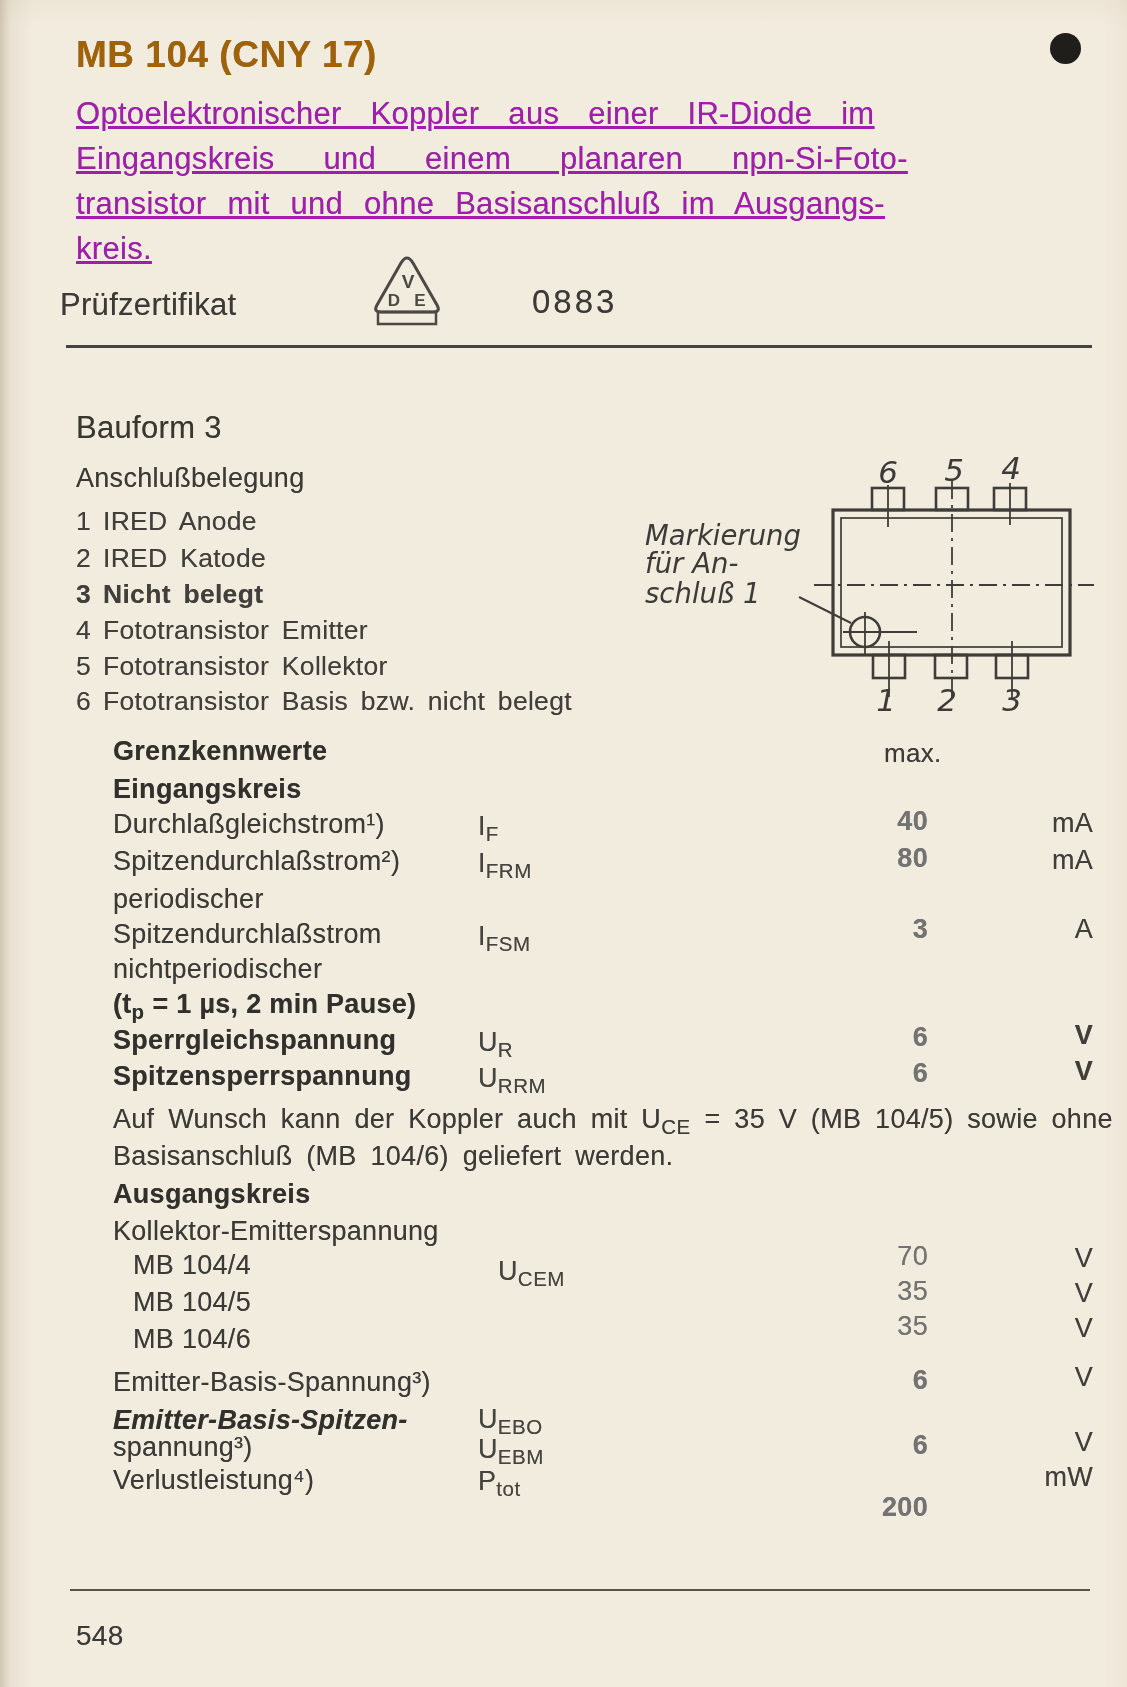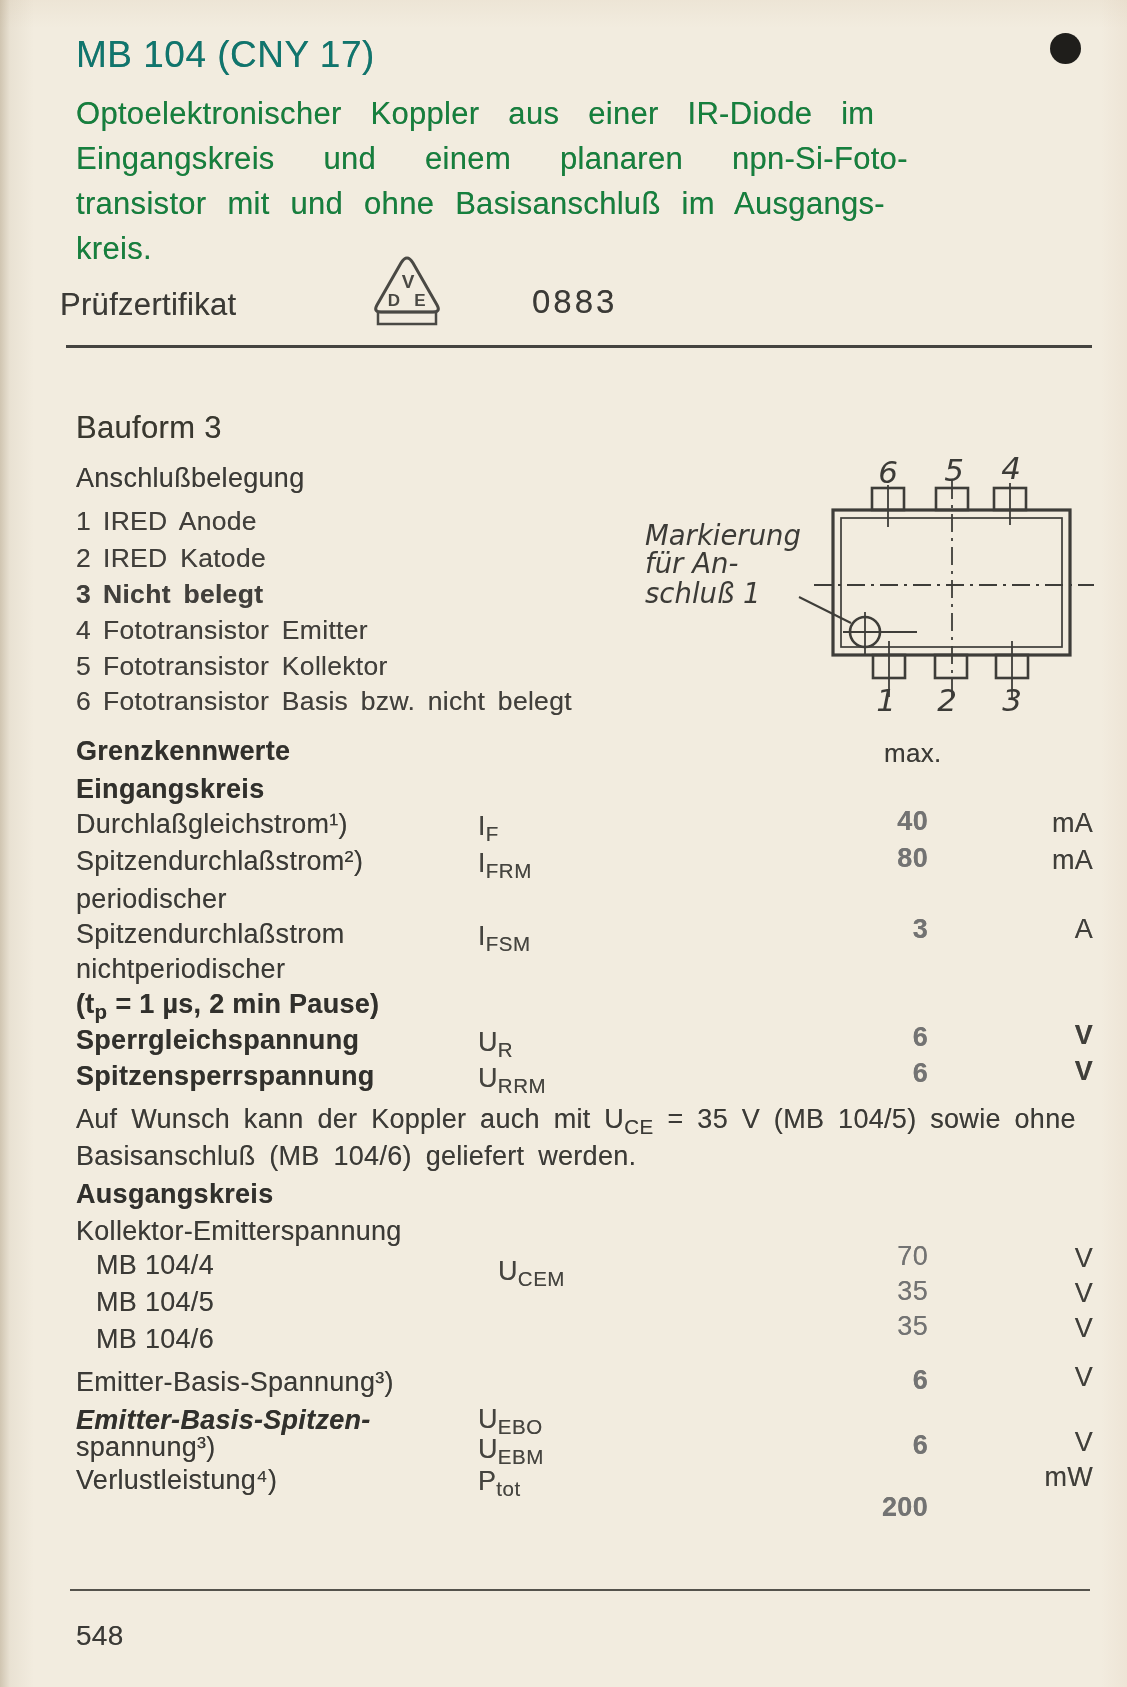--- a/index.html
+++ b/index.html
@@ -11,25 +11,25 @@
       linear-gradient(270deg, rgba(220,198,178,.20) 0, rgba(0,0,0,0) 26px),
       #f2ecdf;
     font-family:"Liberation Sans", sans-serif;
     color:#3b3a36;
     position:relative;
     overflow:hidden;
   }
   .t{position:absolute;white-space:nowrap;line-height:1.15;letter-spacing:.3px;
      text-shadow:0 0 .6px rgba(59,58,54,.55);}
   .b{font-weight:700;color:#31302c;}
-  .title{font-size:37px;font-weight:400;color:#0f766e;letter-spacing:.5px;}
-  .intro{font-size:31px;color:#15803d;}
+  .title{font-size:37px;font-weight:700;color:#a16207;letter-spacing:.5px;}
+  .intro{font-size:31px;color:#a21caf;text-decoration:underline;}
   .h31{font-size:31px;}
   .h27{font-size:27px;}
-  .row{font-size:27px;}
+  .row{font-size:27px;margin-left:37px;}
   .sym{font-size:27px;color:#45443f;}
   .sub{font-size:.76em;vertical-align:-0.27em;letter-spacing:.5px;}
   .val{width:108px;text-align:right;font-weight:600;font-size:27px;color:#737373;}
   .val.vb{font-weight:700;}
   .unit{width:98px;text-align:right;font-size:27px;color:#403f3a;}
   .pin-row{display:flex;font-size:26.5px;word-spacing:5px;color:#413f3b;}
   .pin-num{width:27px;flex:none;}
   .rule{position:absolute;background:#454440;}
   .dot{position:absolute;width:31px;height:31px;border-radius:50%;background:#1f1e1b;}
   svg text{text-shadow:none;}

